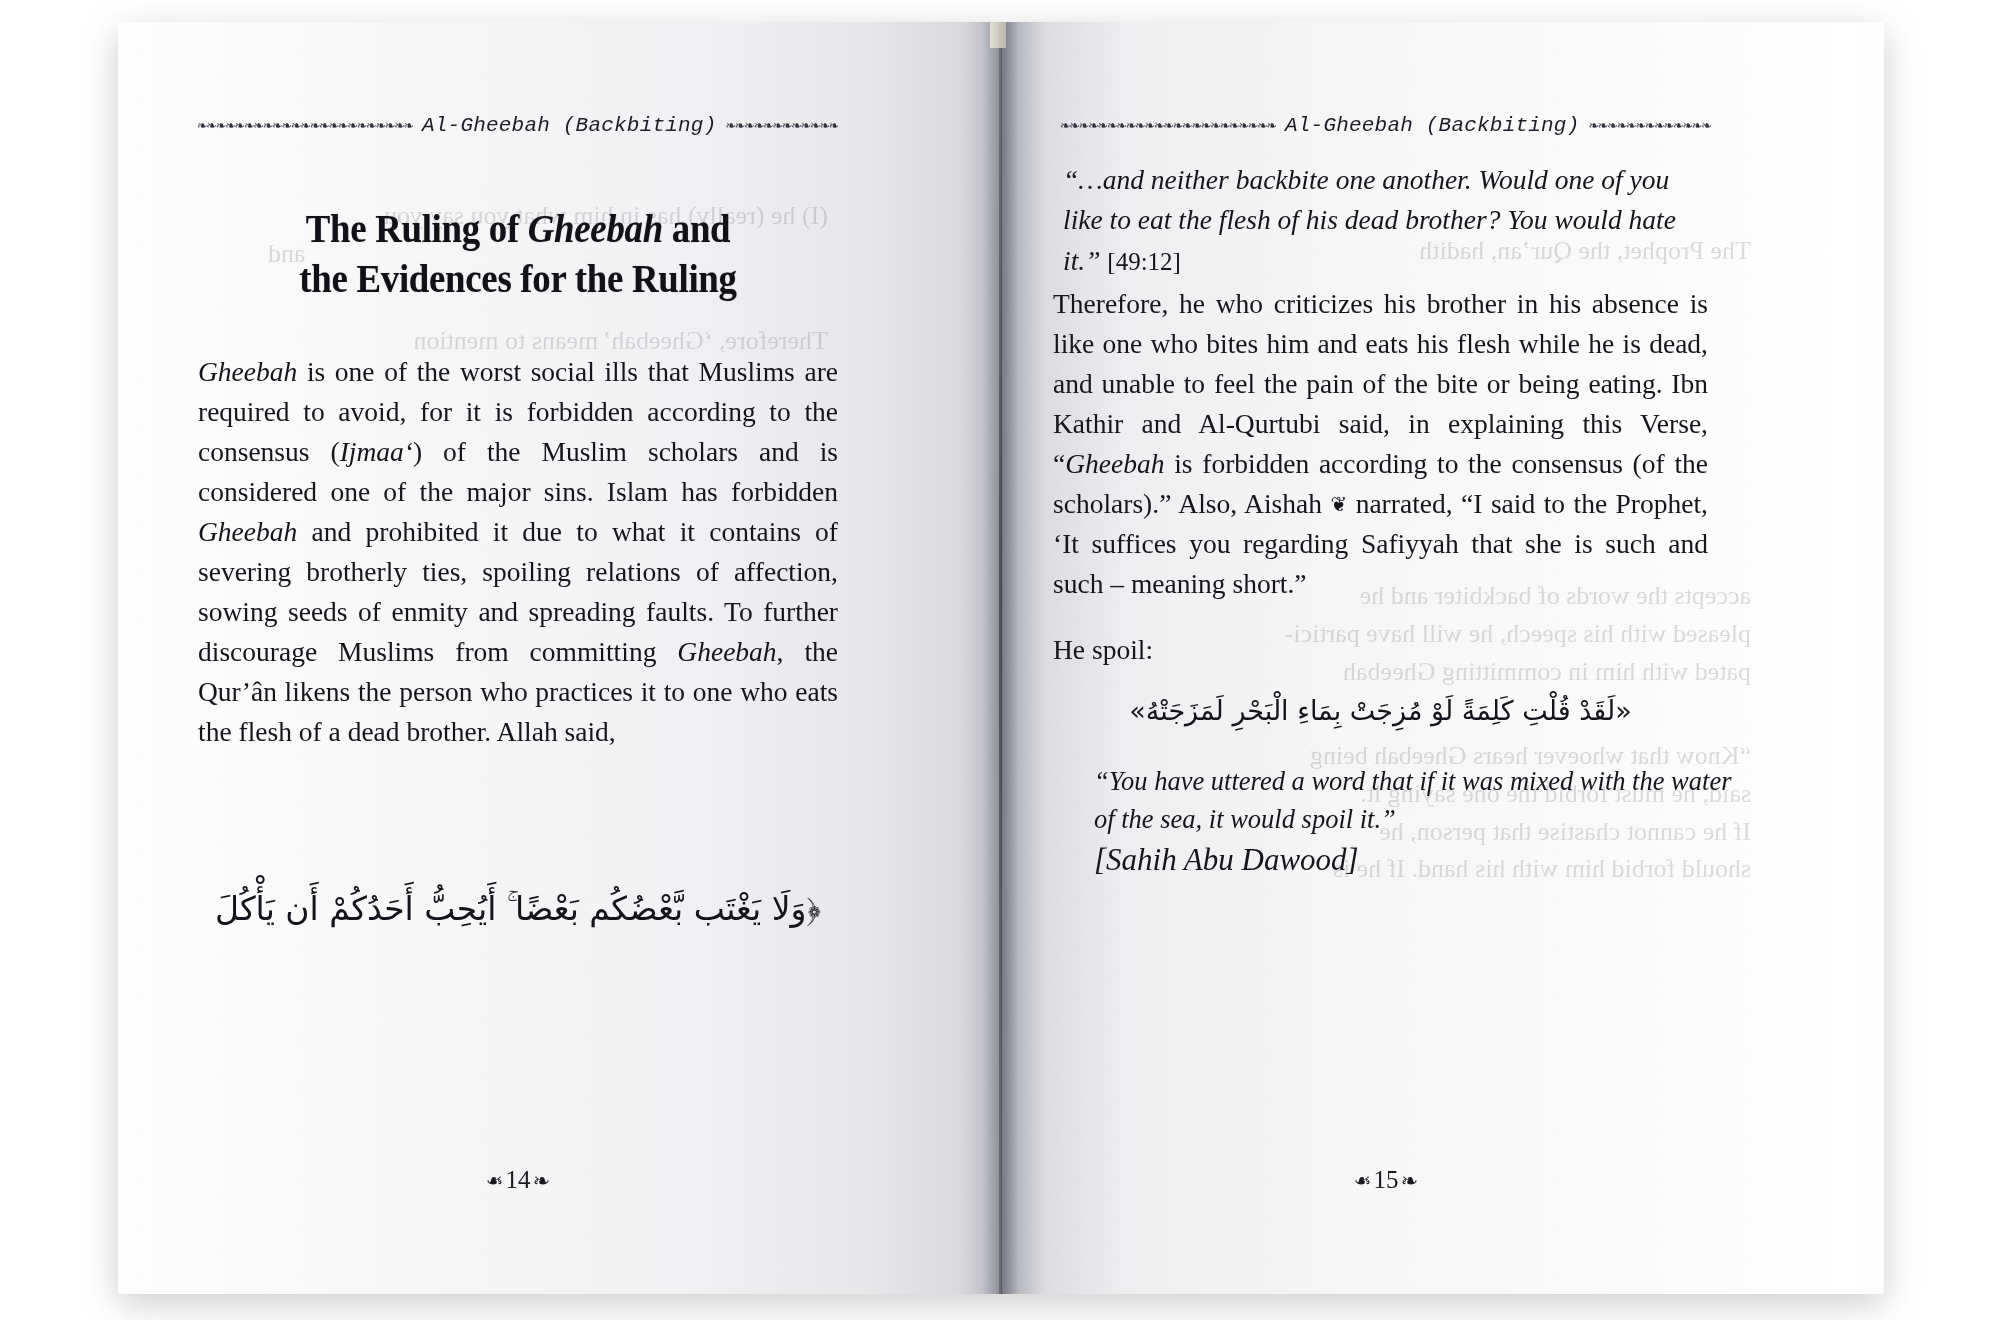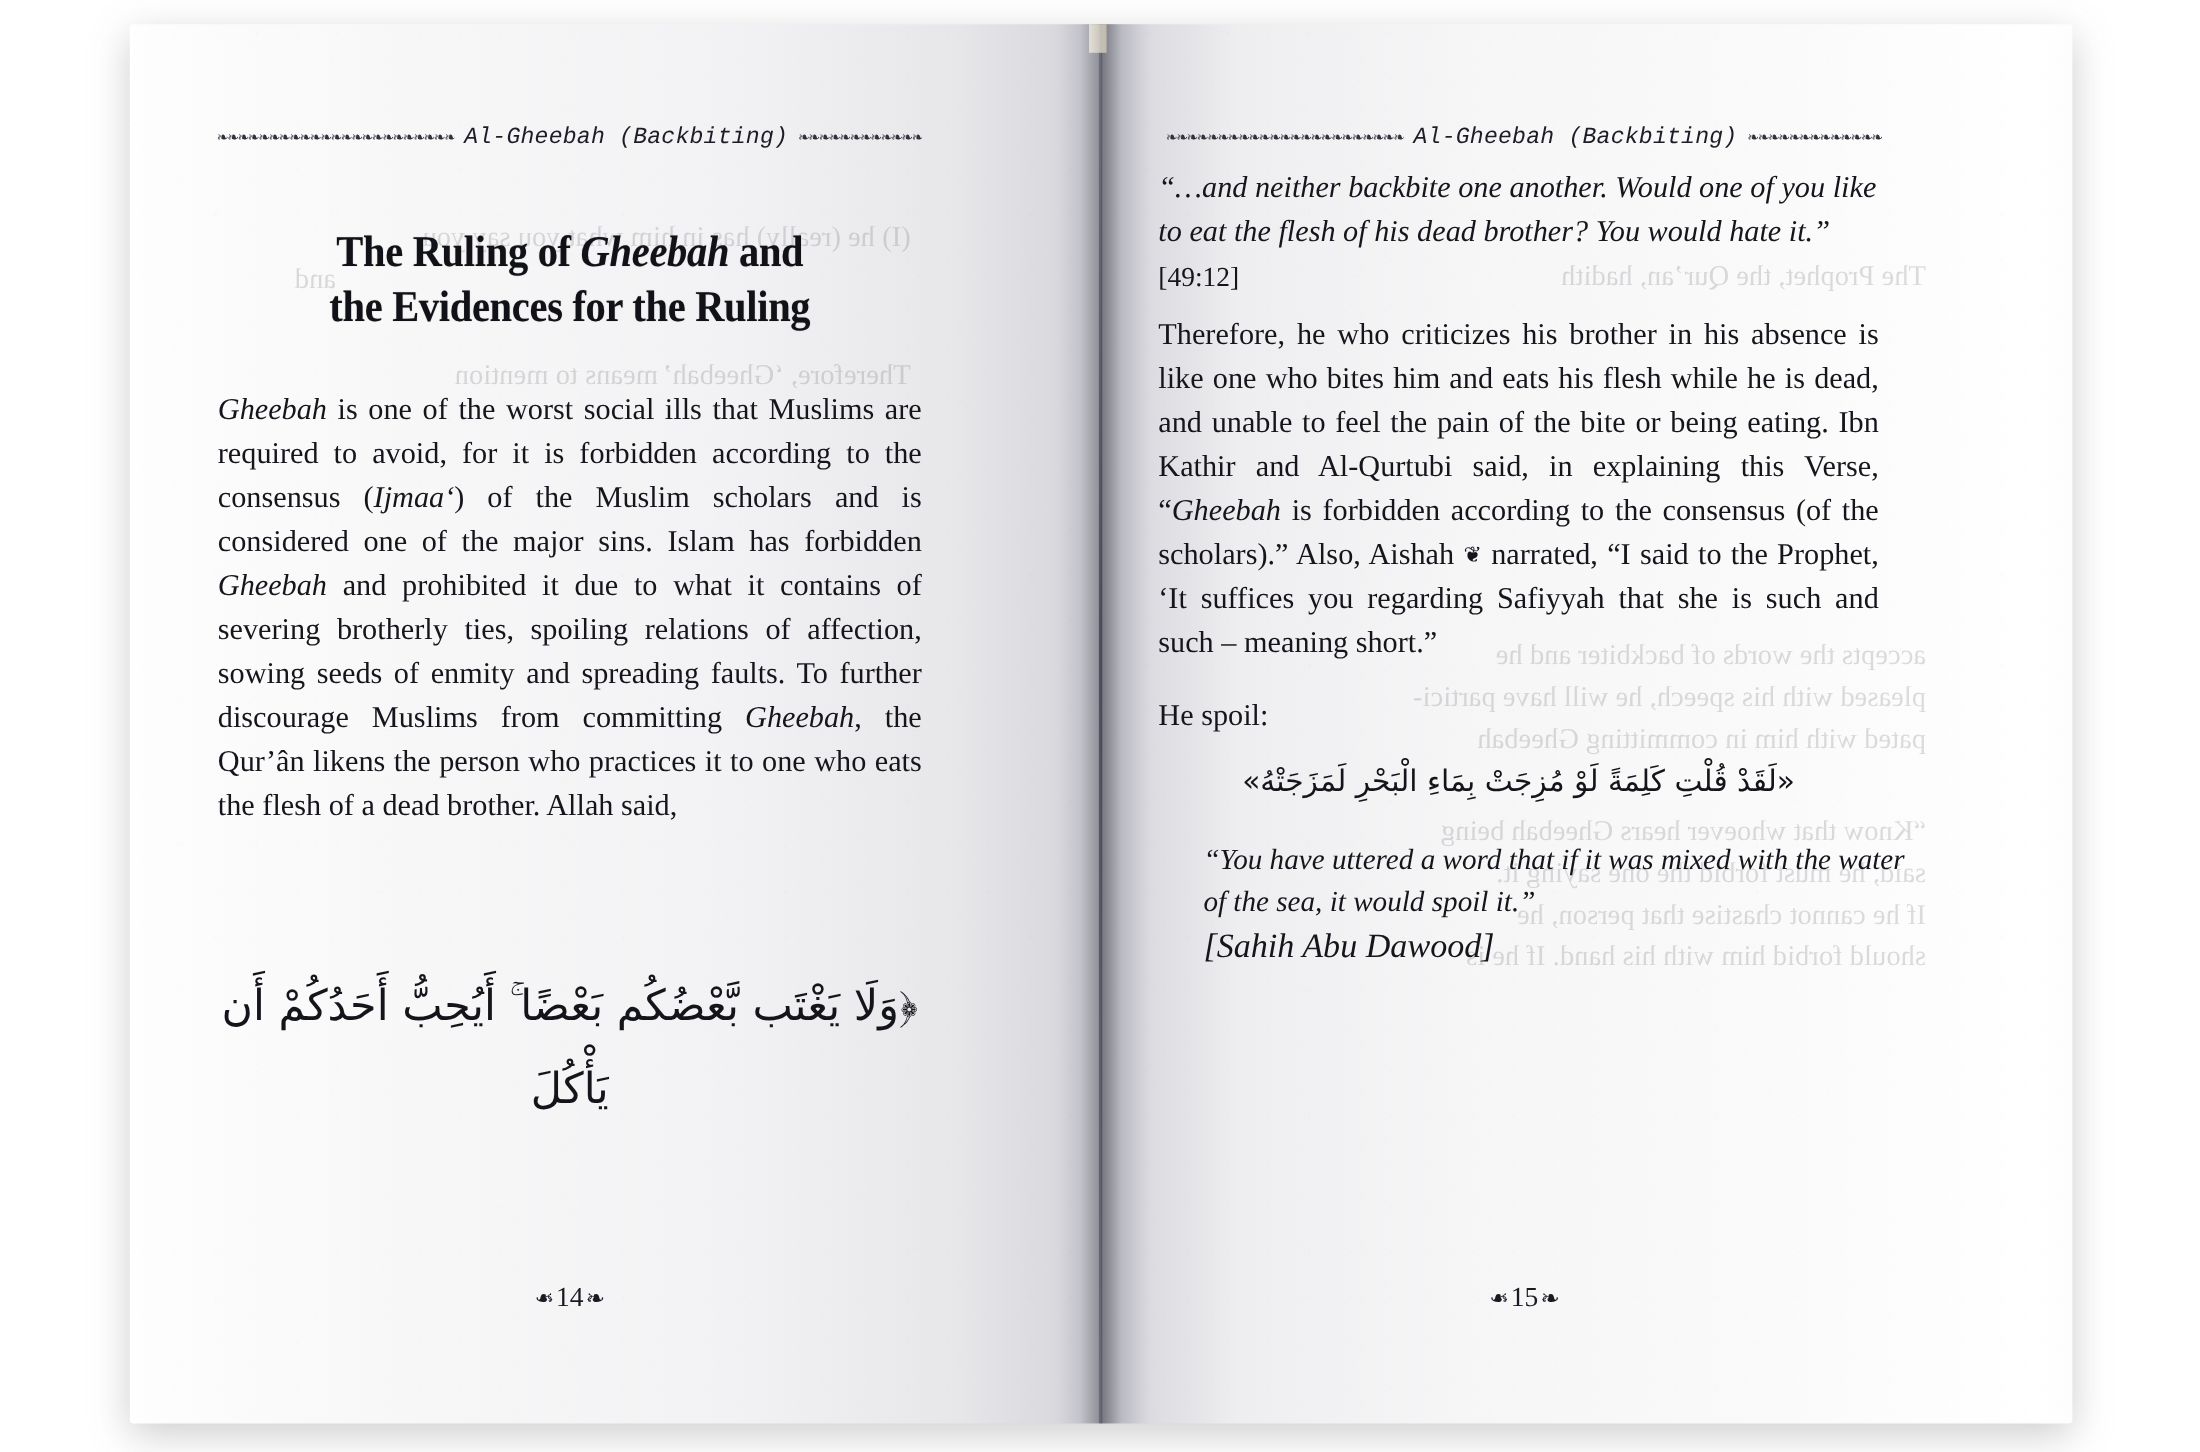--- a/index.html
+++ b/index.html
@@ -156,35 +156,35 @@
     font-size:27.5px;
     line-height:1.455;
     color:#16161d;
     text-align:justify;
     text-justify:inter-word;
     color:#15151c;
   }
   p.body .it{ font-style:italic; }
 
   .blockquote{
-    margin:0;
+    margin:10px;
     font-style:italic;
     font-size:27.5px;
     line-height:1.465;
     color:#15151c;
     text-align:left;
   }
   .blockquote .ref{ font-style:normal; font-size:25px; }
 
   .arabic{
     margin:0;
     direction:rtl;
     text-align:center;
     font-family:"DejaVu Sans",sans-serif;
-    font-size:39px;
+    font-size:33px;
     line-height:1.95;
     color:#14141b;
   }
   .arabic.hadith{ font-size:27px; line-height:1.8; }
 
   .trans{
     margin:0;
     font-style:italic;
     font-size:26.5px;
     line-height:1.44;

